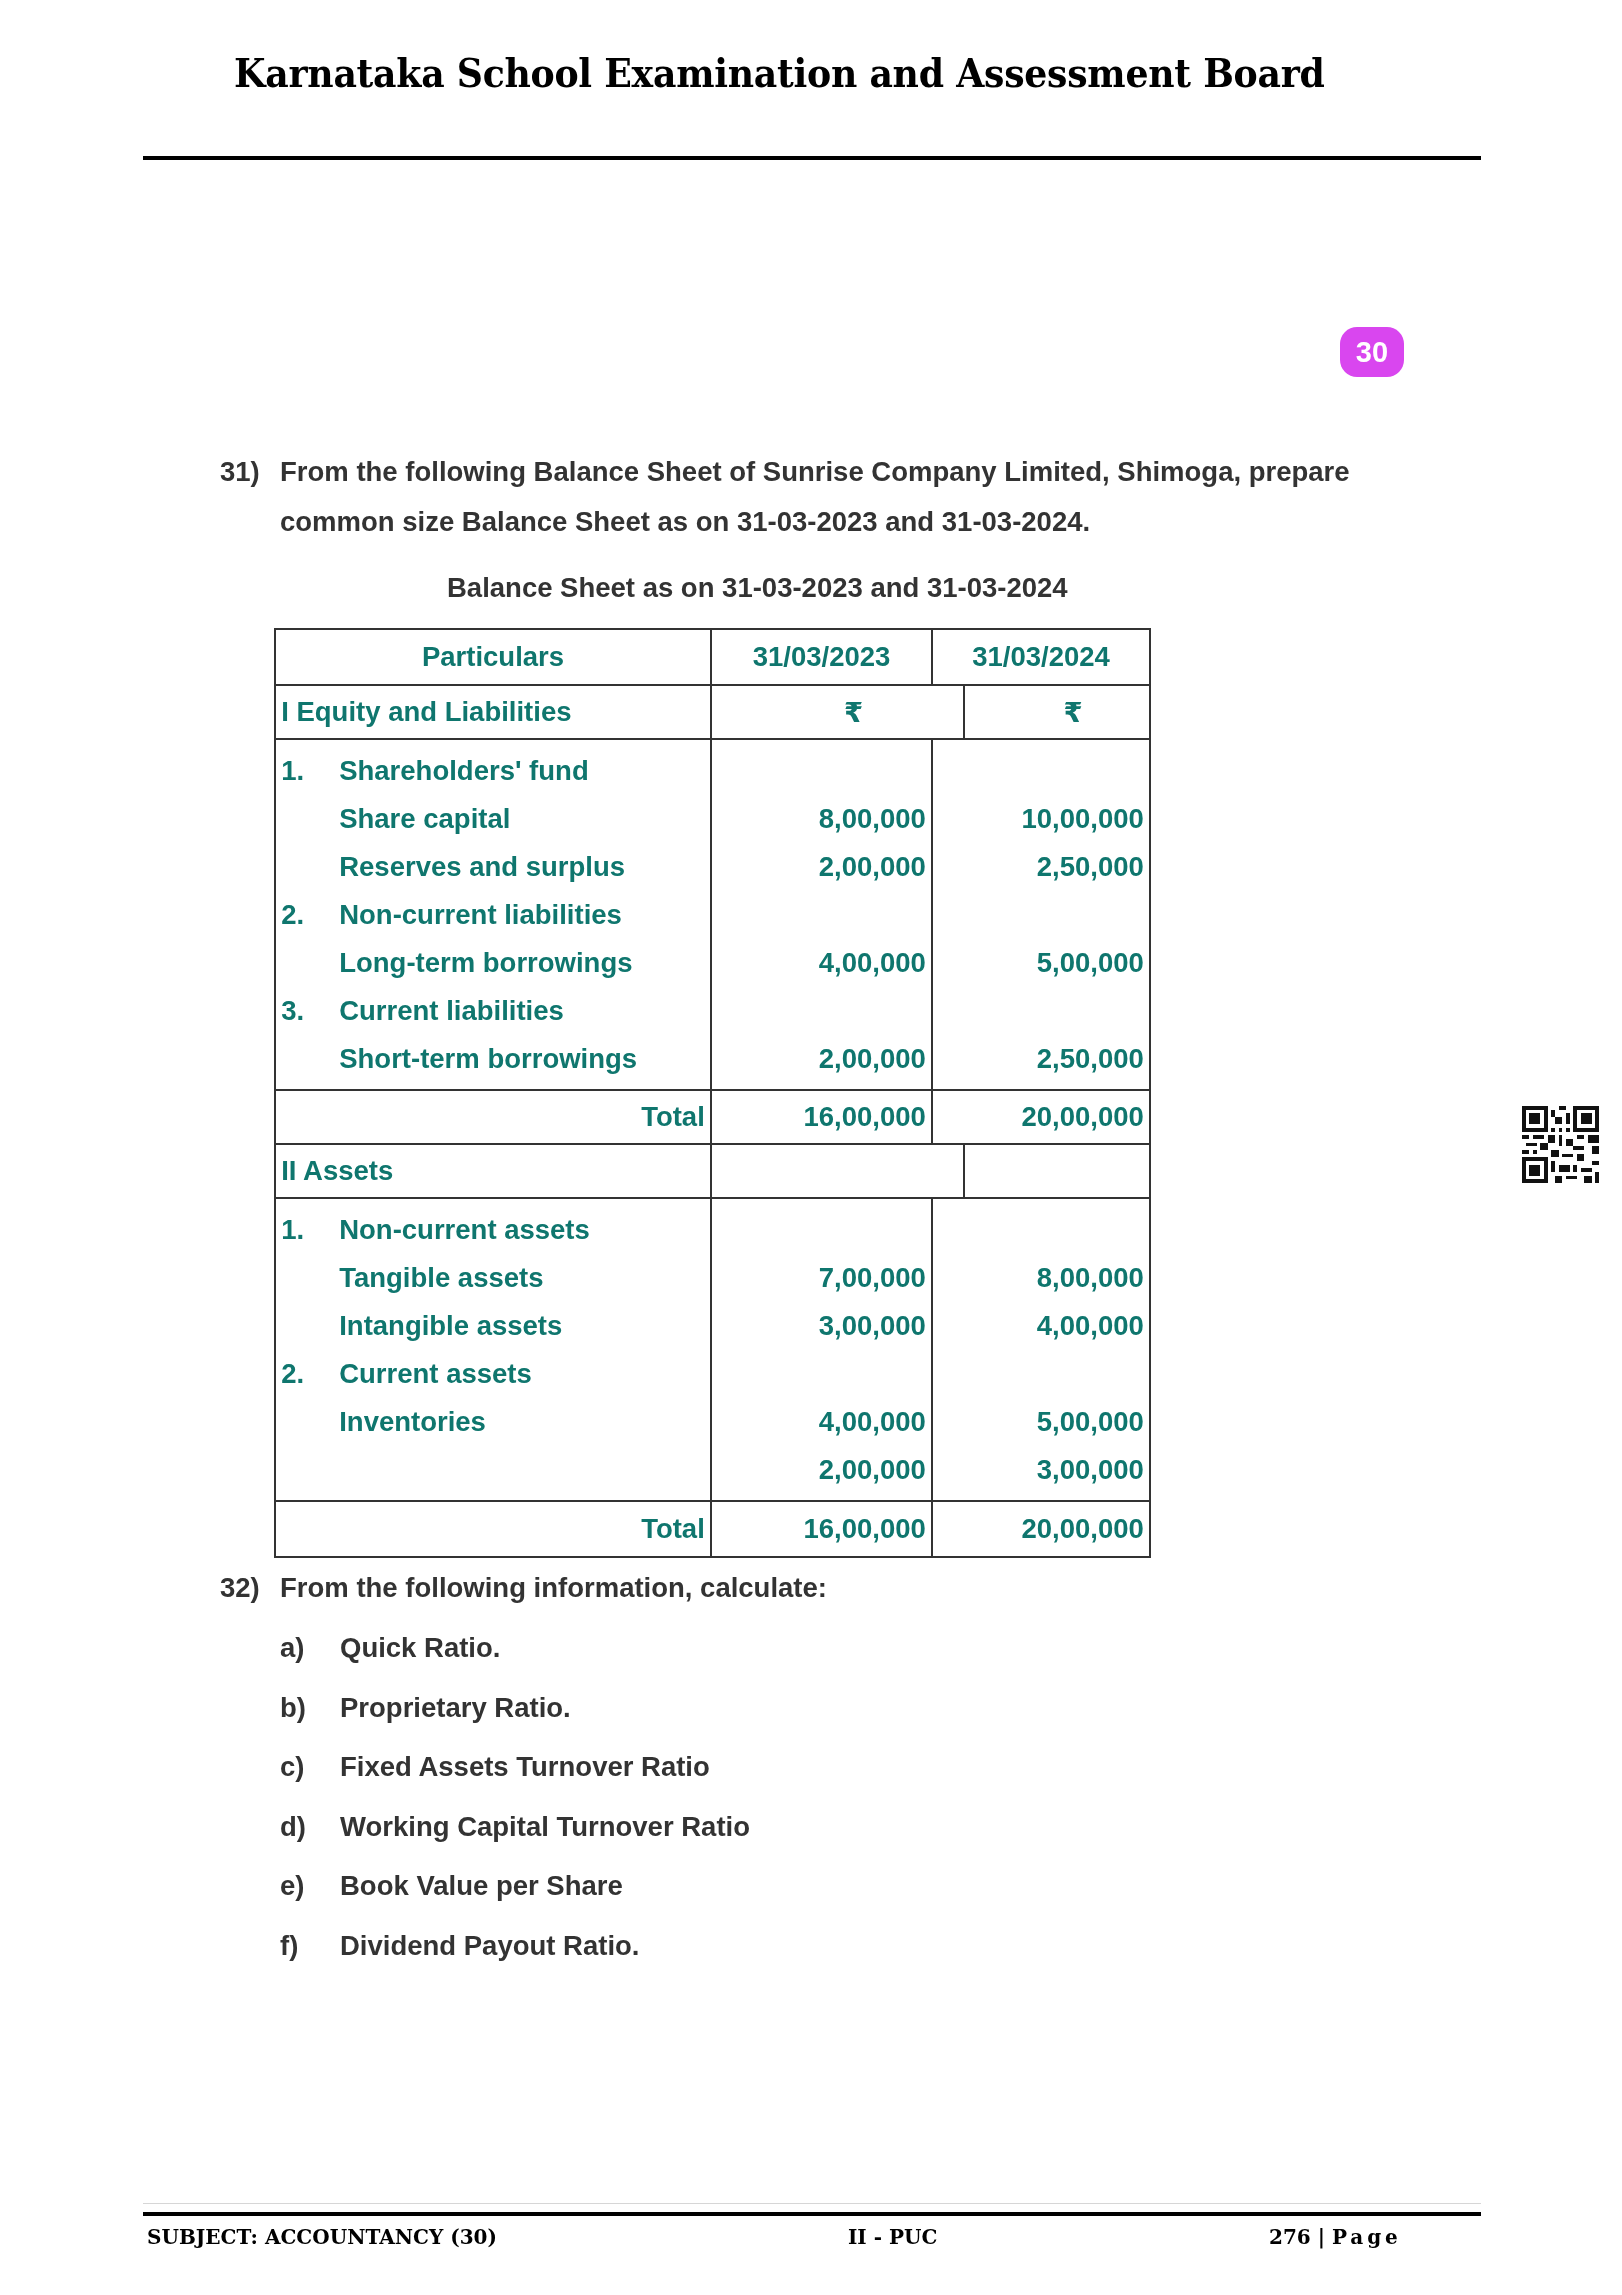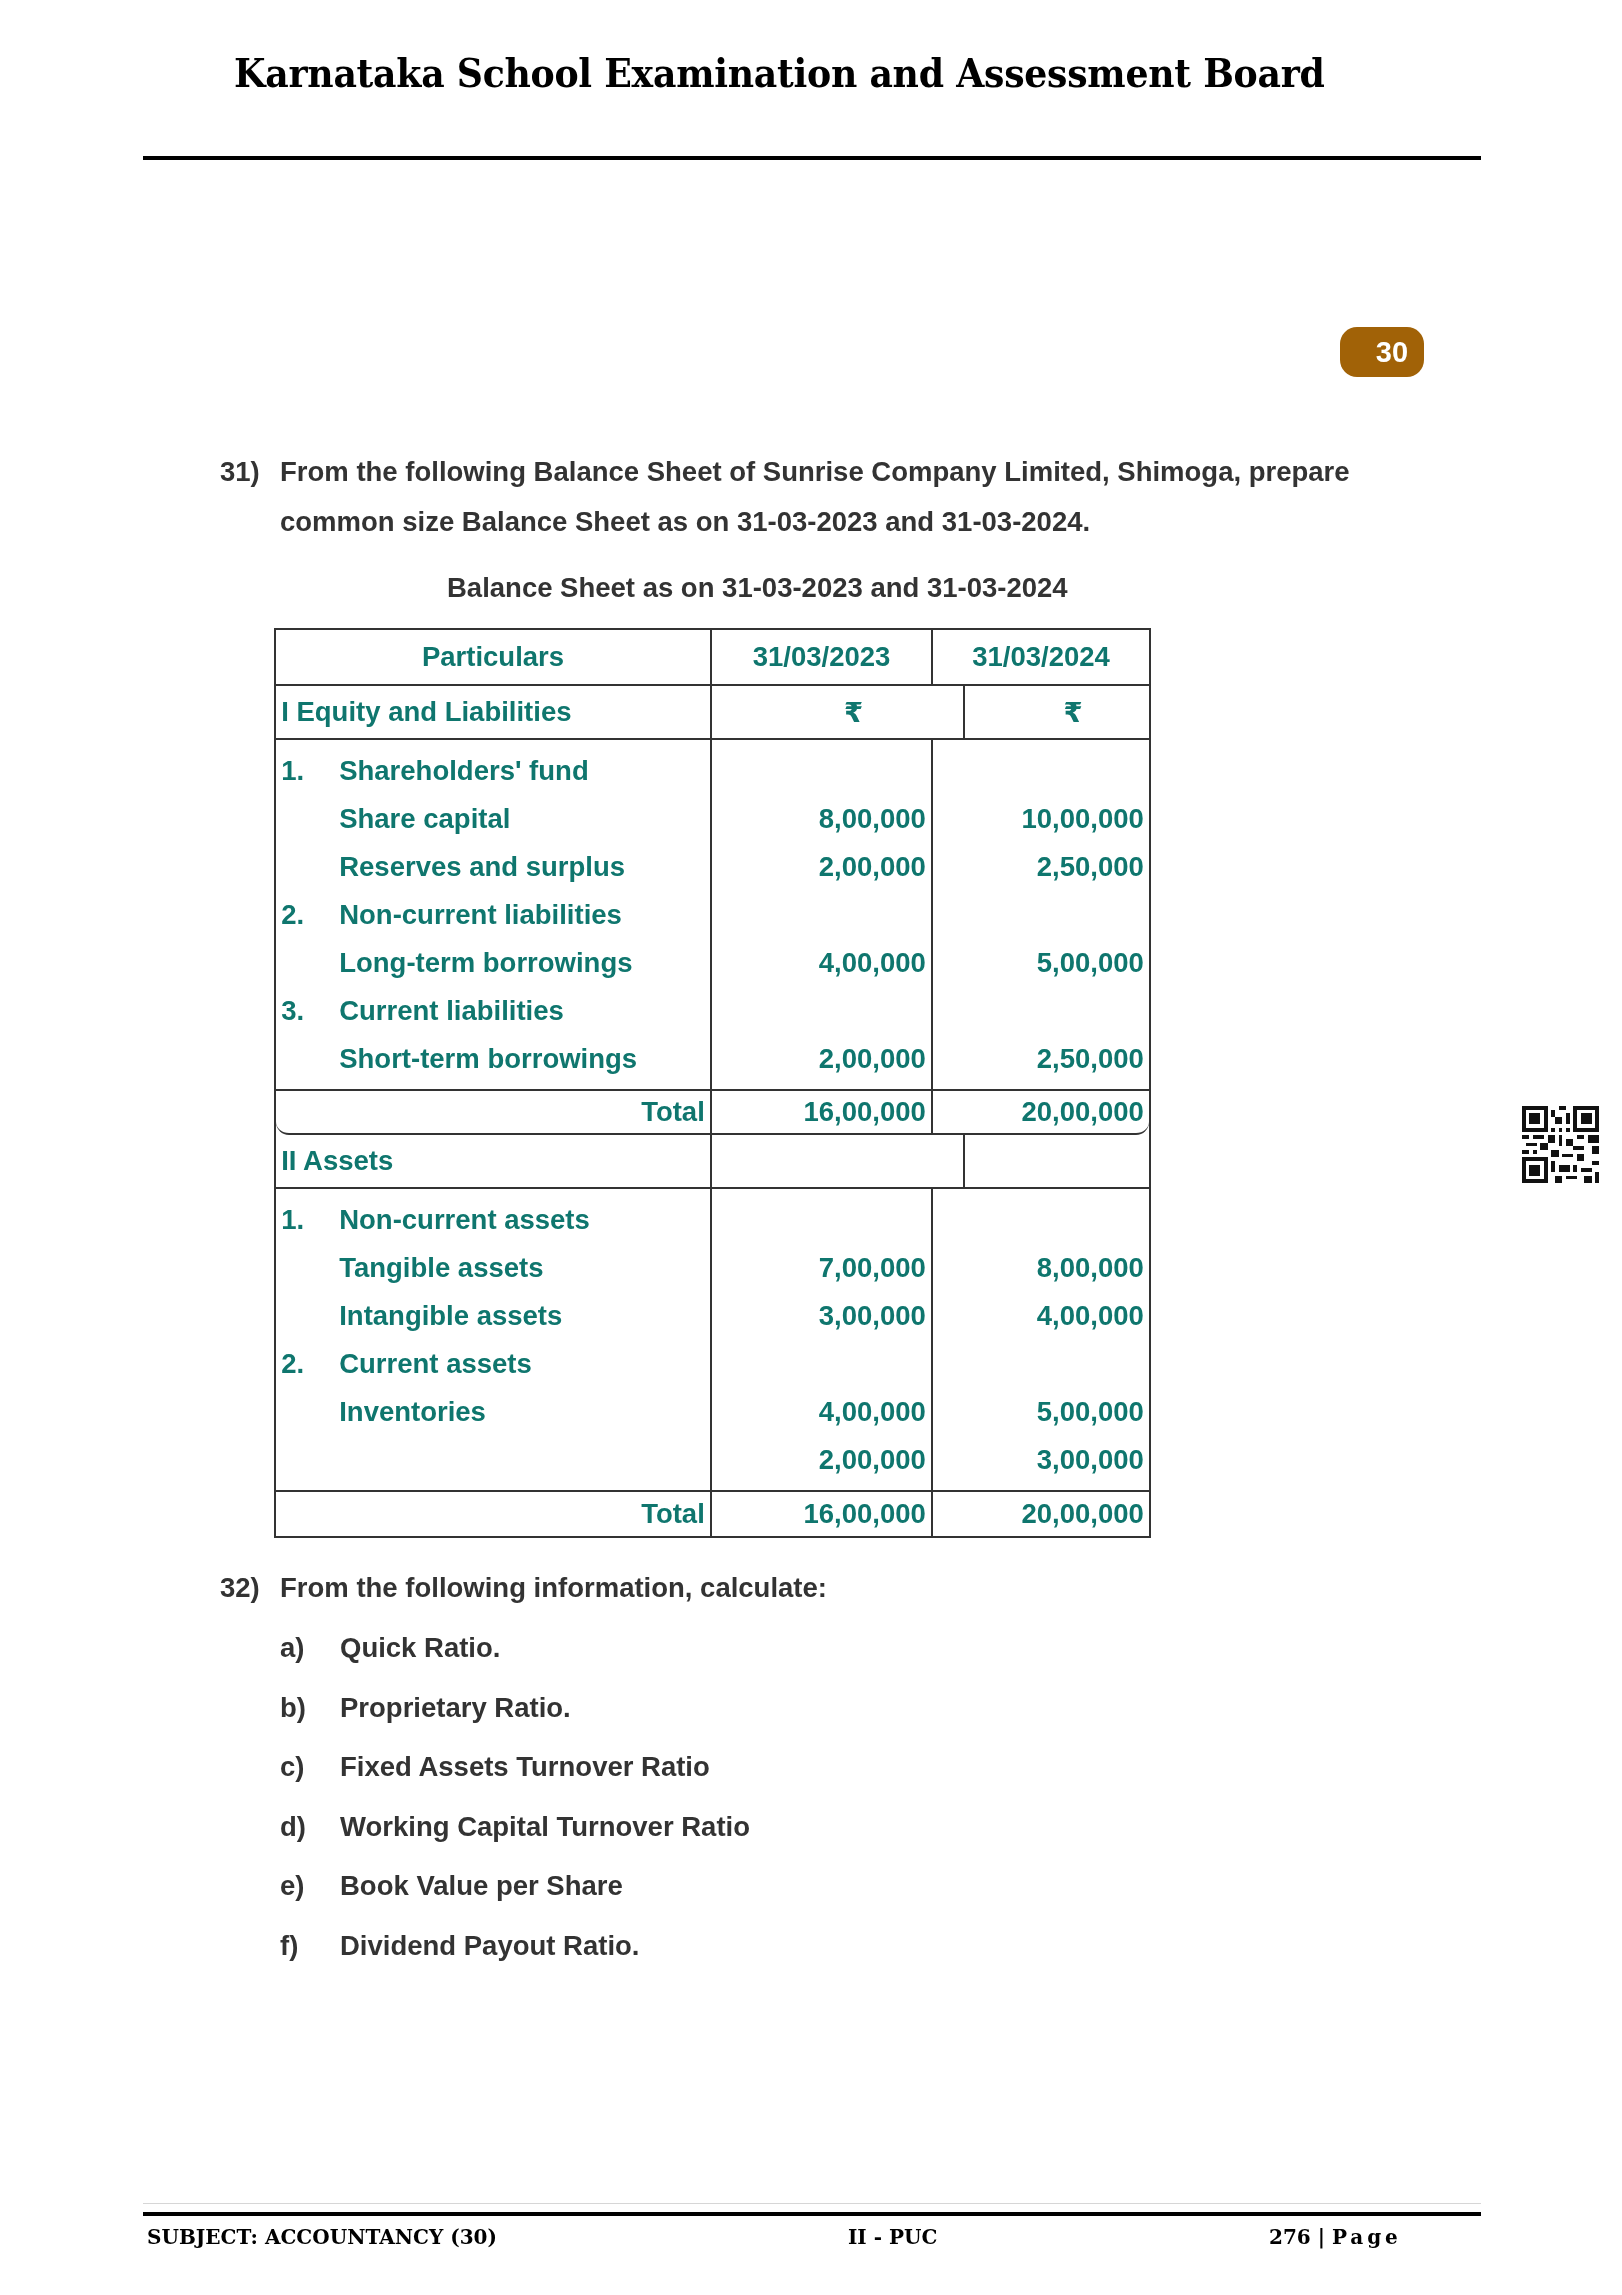--- a/index.html
+++ b/index.html
@@ -12,23 +12,23 @@
 
     #header-title {
       position: absolute; left: 234px; top: 50px;
       font-size: 39px; letter-spacing: -0.3px; transform: scaleX(0.93); transform-origin: left top;
       white-space: nowrap;
     }
     #header-rule { position: absolute; left: 143px; top: 156px; width: 1338px; height: 3.9px; background: #000; }
 
     #page-badge {
       position: absolute; left: 1340px; top: 327px; width: 64px; height: 50px;
-      background: #a16207; border-radius: 17px; color: #fff;
+      background: #d946ef; border-radius: 17px; color: #fff;
       font-family: "Liberation Sans", "DejaVu Sans", sans-serif; font-weight: bold; font-size: 29px;
-      display: flex; align-items: center; justify-content: center; padding-left: 20px;
+      display: flex; align-items: center; justify-content: center;
     }
 
     .q-line { position: absolute; font-size: 27.5px; white-space: nowrap; font-weight: 600; color: #333; }
     #q31-num { left: 220px; top: 456px; }
     #q31-line1 { left: 280px; top: 456px; }
     #q31-line2 { left: 280px; top: 506px; }
     #table-caption { left: 447px; top: 572px; }
 
     
     #bs-table {
@@ -44,21 +44,21 @@
     .head-row { height: 56px; align-items: center; }
     .head-row .c1, .head-row .c2, .head-row .c3 { text-align: center; height: 100%; display: flex; align-items: center; justify-content: center; padding: 0; }
     .sec-row { height: 54px; gap: 32px; }
     .sec-row > div { height: 100%; display: flex; align-items: center; }
     .sec-row .c2, .sec-row .c3 { justify-content: center; padding: 0; }
     .block .c1, .block .c2, .block .c3 { padding-top: 6.5px; padding-bottom: 6.5px; }
     .line { height: 48px; display: flex; align-items: center; white-space: nowrap; }
     .line.sub { padding-left: 58px; }
     .line .num { width: 58px; display: inline-block; }
     .c2 .line, .c3 .line { justify-content: flex-end; }
-    .total-row { height: 44px; border-radius: 13px; }
+    .total-row { height: 54px; }
     .total-row > div { height: 100%; display: flex; align-items: center; justify-content: flex-end; }
 
     
     #q32-num { left: 220px; top: 1572px; }
     #q32-text { left: 280px; top: 1572px; }
     .sub-item { position: absolute; left: 280px; font-size: 27.5px; font-weight: 600; color: #333; white-space: nowrap; }
     .sub-item .letter { display: inline-block; width: 60px; }
 
     
     #qr-code { position: absolute; left: 1521px; top: 1106px; width: 79px; height: 77px; }

